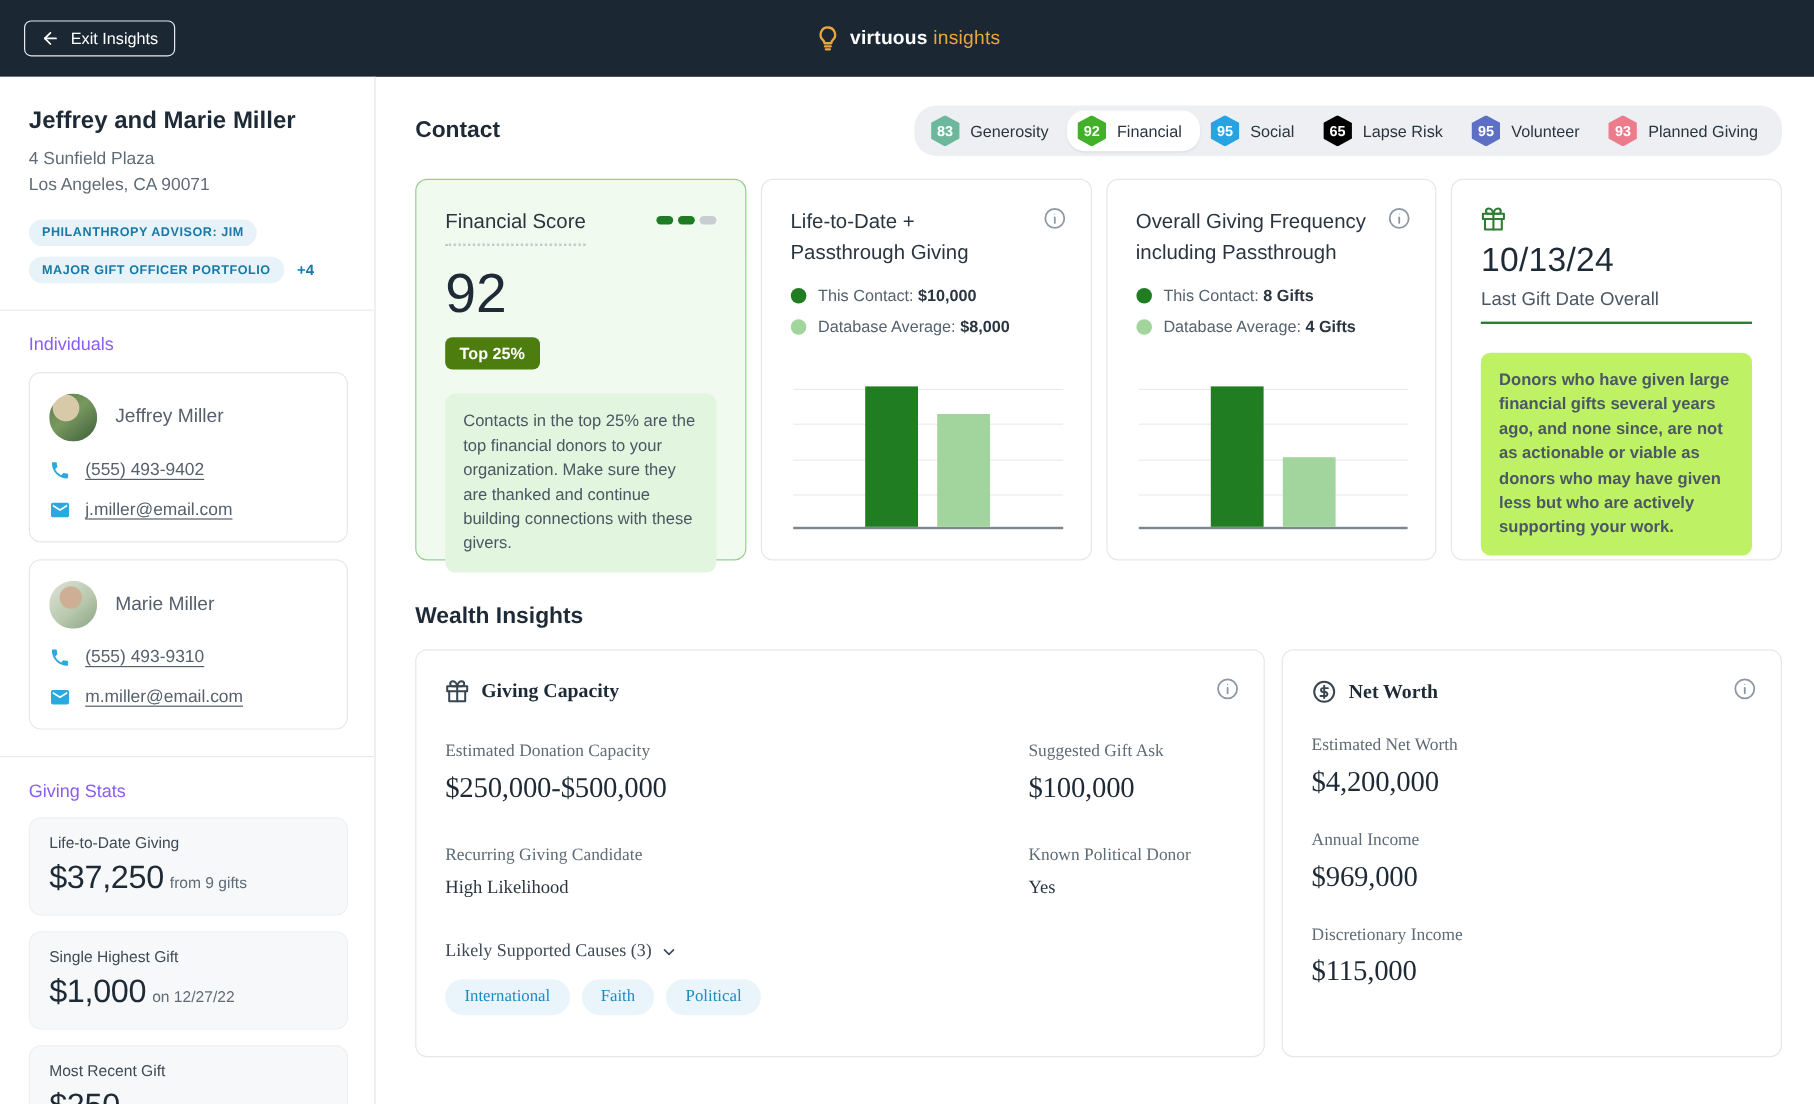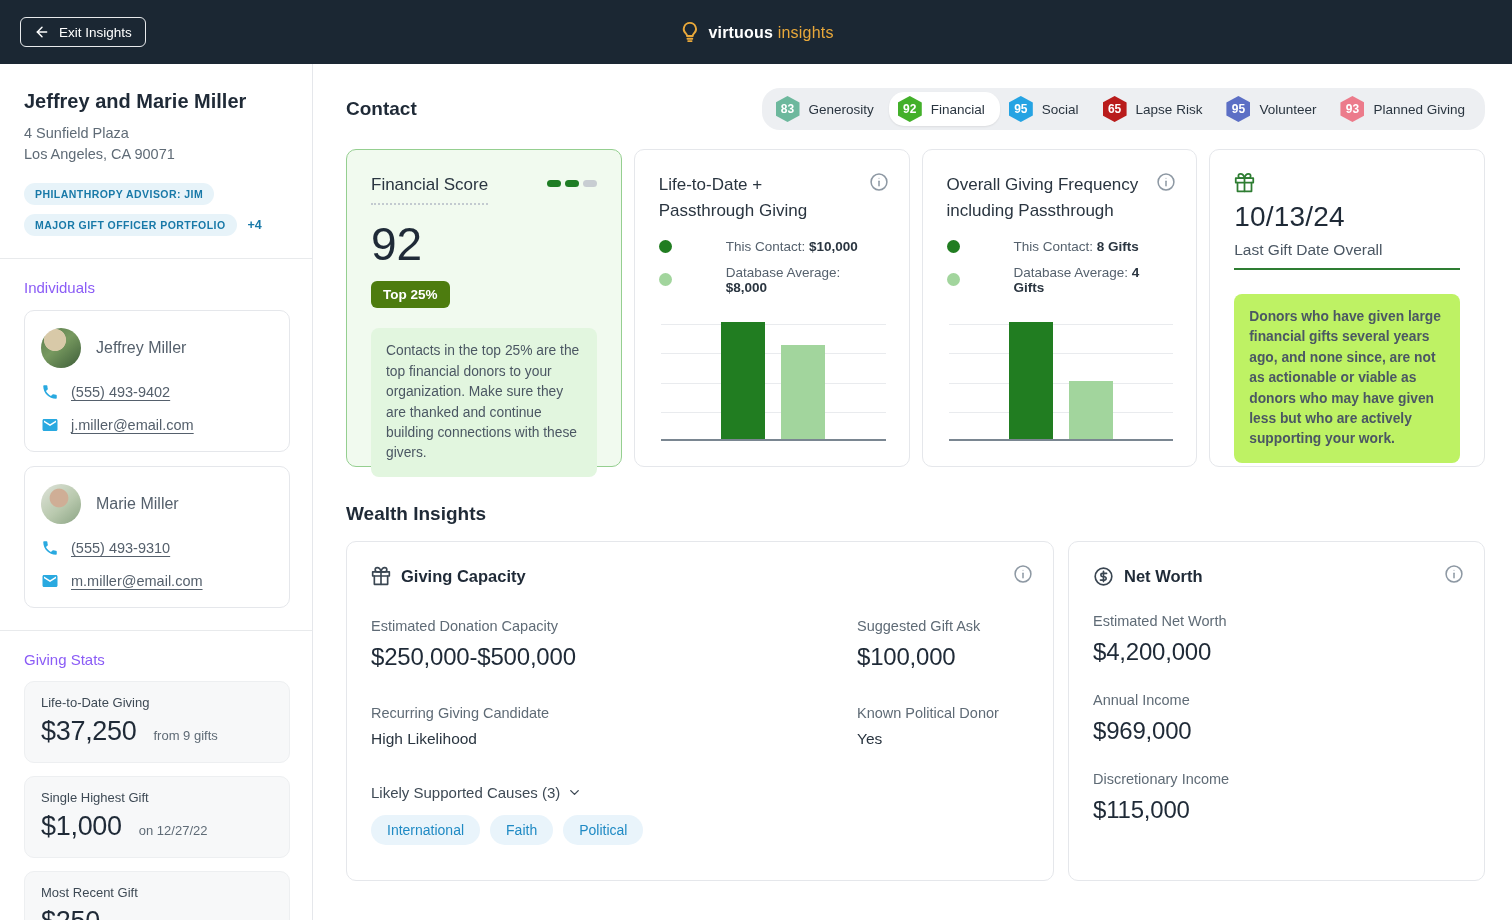--- a/index.html
+++ b/index.html
@@ -38,21 +38,21 @@
   .avatar.j { background:radial-gradient(circle at 35% 30%, #d8c9a8 0 28%, transparent 30%),
     linear-gradient(140deg,#5a7a4e 0%, #77995f 45%, #3c5c38 100%); }
   .avatar.m { background:radial-gradient(circle at 45% 35%, #cfae96 0 26%, transparent 29%),
     linear-gradient(140deg,#dfe3da 0%, #b9c9ae 55%, #8aa383 100%); }
   .contact-name { font-size:16px; color:#55606c; }
   .contact-row { display:flex; align-items:center; gap:12px; margin-top:15px; }
   .contact-link { font-size:14.5px; color:#55606c; text-decoration:underline; text-underline-offset:3px; cursor:pointer; }
   .stat-card { background:#f7f8f9; border:1px solid #edeff1; border-radius:10px;
     padding:13px 16px 15px; margin-top:13px; }
   .stat-label { font-size:13px; color:#3e4a55; }
-  .stat-value-row { margin-top:6px; display:flex; align-items:baseline; gap:17px; }
+  .stat-value-row { margin-top:6px; display:flex; align-items:baseline; gap:5px; }
   .stat-value { font-size:27px; color:#1f2a37; letter-spacing:-.3px; }
   .stat-suffix { font-size:13px; color:#5f6b76; }
 
   
   .scores-head { display:flex; align-items:center; justify-content:space-between; padding-left:13px; }
   .h2 { font-size:19px; font-weight:600; color:#1f2a37; }
   .pills-bar { background:#edeff2; border-radius:18px; padding:4px 5px; display:flex; align-items:center; }
   .score-pill { display:flex; align-items:center; gap:9px; padding:4px 15px 4px 9px;
     border-radius:15px; cursor:pointer; }
   .score-pill.selected { background:#fff; box-shadow:0 1px 2px rgba(0,0,0,.08); }
@@ -72,38 +72,38 @@
   .big-score { font-size:46px; color:#1f2a37; margin-top:12px; }
   .top-badge { display:inline-block; margin-top:10px; background:#4d7c0f; color:#fff;
     font-size:13.5px; font-weight:bold; padding:6px 12px; border-radius:6px; }
   .desc-box { margin-top:20px; background:#e2f6df; border-radius:8px; padding:13px 15px;
     font-size:13.8px; color:#4b5763; line-height:1.48; }
   .desc-box.gray { background:#bef264;font-weight:bold; }
   .info-icon { position:absolute; top:22px; right:20px; color:#8d98a3; cursor:pointer; }
   .legend { margin-top:14px; }
   .legend-row { display:flex; align-items:center; gap:10px; margin-bottom:11px; }
   .dot { width:13px; height:13px; border-radius:50%; flex:0 0 auto; }
-  .legend-text { font-size:13.5px; color:#55616d;margin-left:44px; }
+  .legend-text { font-size:13.5px; color:#55616d; }
   .legend-text b { color:#2a3540; }
   .mini-chart { position:absolute; left:26px; right:23px; bottom:25px; height:117px; }
   .gridline { position:absolute; left:0; right:0; height:1px; background:#e9ebee; }
   .baseline { position:absolute; left:0; right:0; bottom:0; height:2px; background:#7a8691; }
   .bar { position:absolute; bottom:2px; }
   .bar.b1 { left:27%; width:19.5%; }
   .bar.b2 { left:53.5%; width:19.5%; }
   .gift-date { font-size:28px; color:#1f2a37; margin-top:8px; letter-spacing:.2px; }
   .gift-label { margin-top:8px; font-size:15.5px; color:#4b5763; padding-bottom:9px;
     border-bottom:2px solid #2e7d32; }
   .last-gift-desc { margin-top:24px; }
 
   
   .wealth-title { margin:36px 0 0 13px; }
   .wealth-row { display:grid; grid-template-columns:708px 1fr; gap:14px; margin-top:16px; margin-left:13px; }
   .wcard { position:relative; background:#fff; border:1px solid #e5e7eb; border-radius:10px;
-    padding:24px; height:340px; }
+    padding:24px; height:340px;font-family:Liberation Serif, serif; }
   .wcard-head { display:flex; align-items:center; gap:10px; }
   .wcard-title { font-size:16.5px; font-weight:bold; color:#1f2a37; }
   .field-grid { display:grid; grid-template-columns:486px 1fr; margin-top:32px; }
   .f-label { font-size:14.5px; color:#5f6b76; }
   .f-money { font-size:24px; color:#1f2a37; margin-top:9px; letter-spacing:-.2px; }
   .f-text { font-size:15.5px; color:#2a3540; margin-top:9px; }
   .causes-label-row { display:flex; align-items:center; gap:7px; margin-top:36px; cursor:pointer; }
   .causes-label { font-size:15px; color:#3e4a55; }
   .chips { display:flex; gap:10px; margin-top:14px; }
   .chip { background:#e9f4fb; color:#1f8ac4; font-size:14px; padding:7px 16px; border-radius:16px; cursor:pointer; }
@@ -240,21 +240,21 @@
       </div>
       <div class="score-pill selected">
         <span class="hex" style="background-color: rgb(67, 176, 42);">92</span>
         <span class="pill-label">Financial</span>
       </div>
       <div class="score-pill">
         <span class="hex" style="background-color: rgb(37, 163, 227);">95</span>
         <span class="pill-label">Social</span>
       </div>
       <div class="score-pill">
-        <span class="hex" style="background-color: #b91c1c;">65</span>
+        <span class="hex" style="background-color: #000000;">65</span>
         <span class="pill-label">Lapse Risk</span>
       </div>
       <div class="score-pill">
         <span class="hex" style="background-color: rgb(92, 111, 197);">95</span>
         <span class="pill-label">Volunteer</span>
       </div>
       <div class="score-pill">
         <span class="hex" style="background-color: rgb(236, 123, 139);">93</span>
         <span class="pill-label">Planned Giving</span>
       </div>

